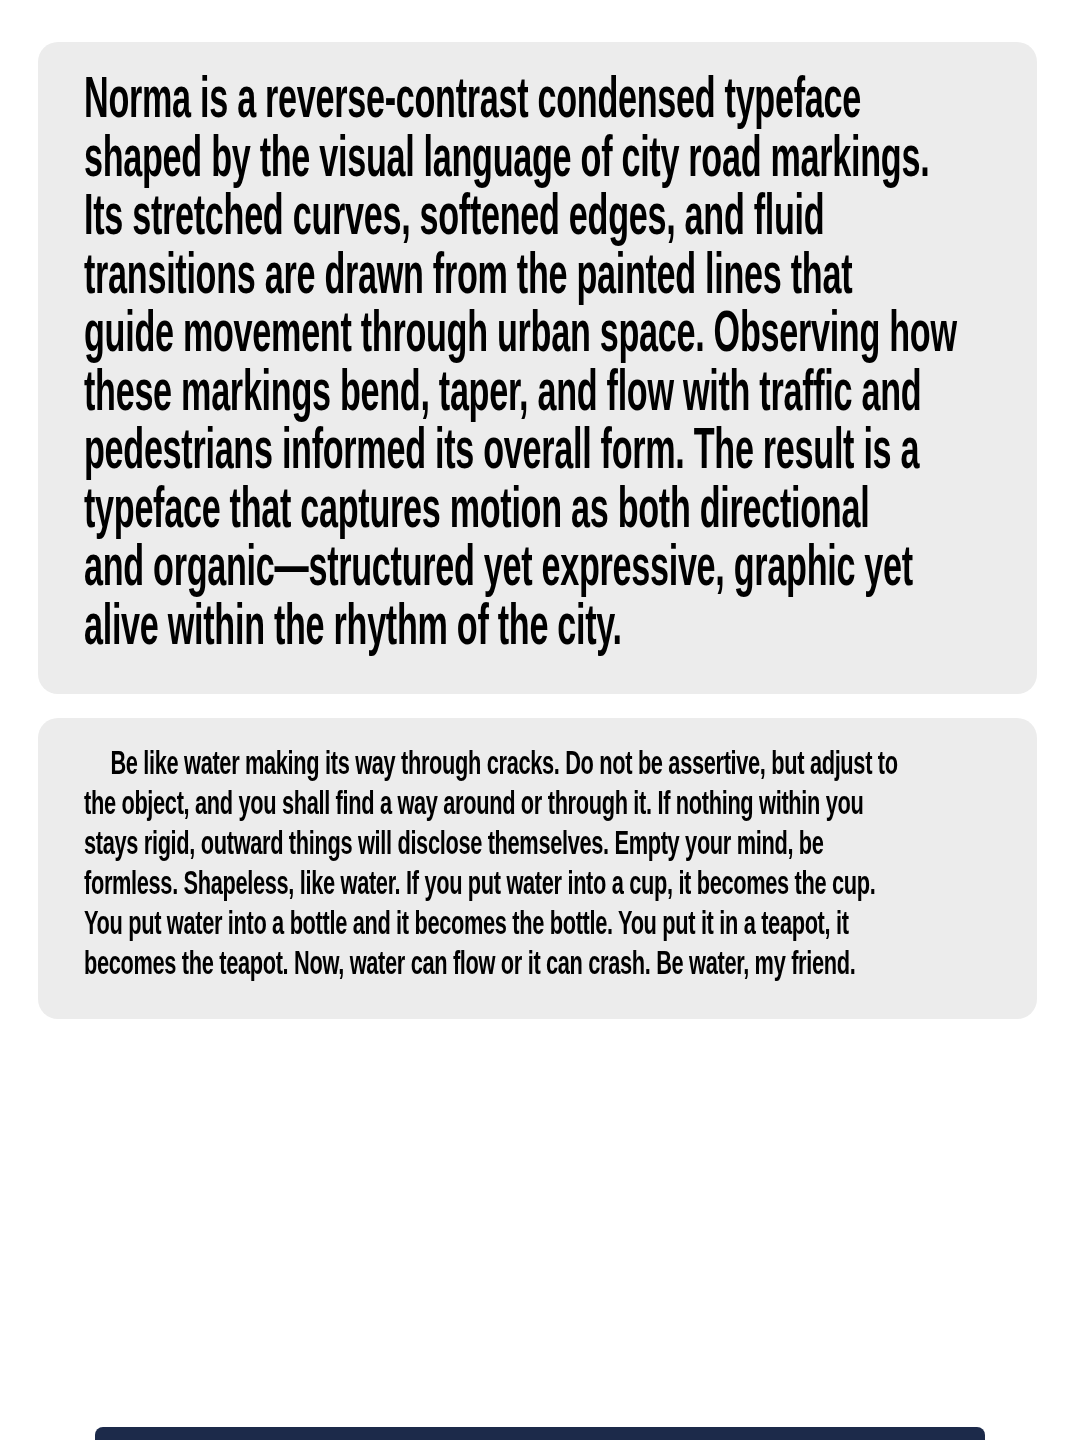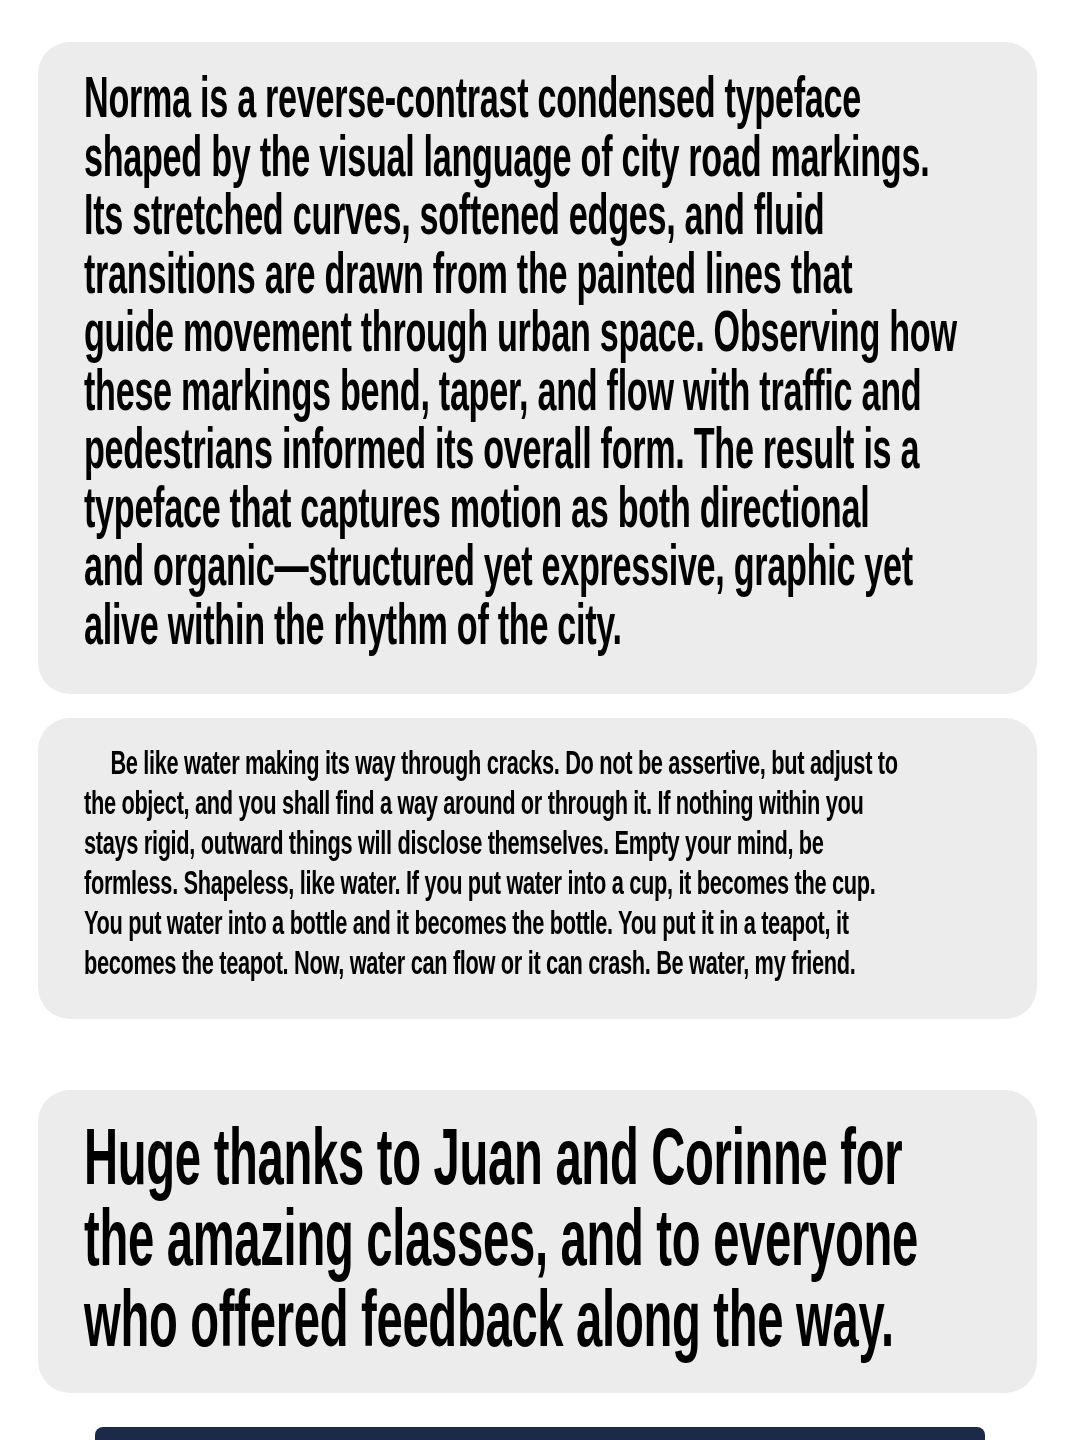--- a/index.html
+++ b/index.html
@@ -9,21 +9,21 @@
     height: 1440px;
     background: #ffffff;
     overflow: hidden;
     font-family: "Liberation Sans", "DejaVu Sans", sans-serif;
   }
   .card {
     position: absolute;
     left: 38px;
     width: 999px;
     background: #ececec;
-    border-radius: 32px;
+    border-radius: 20px;
   }
   .card-about  { top: 42px;   height: 652px; }
   .card-quote  { top: 718px;  height: 301px; }
   .card-thanks { top: 1090px; height: 303px; }
 
   .text {
     position: absolute;
     left: 46px;
     transform-origin: 0 0;
     font-weight: 700;
@@ -86,23 +86,16 @@
     <div class="text">
         <div class="ln">Be like water making its way through cracks. Do not be assertive, but adjust to</div>
         <div class="ln">the object, and you shall find a way around or through it. If nothing within you</div>
         <div class="ln">stays rigid, outward things will disclose themselves. Empty your mind, be</div>
         <div class="ln">formless. Shapeless, like water. If you put water into a cup, it becomes the cup.</div>
         <div class="ln">You put water into a bottle and it becomes the bottle. You put it in a teapot, it</div>
         <div class="ln">becomes the teapot. Now, water can flow or it can crash. Be water, my friend.</div>
       </div>
   </section>
 
-  <section class="card card-thanks">
-    <div class="text">
-        <div class="ln">Huge thanks to Juan and Corinne for</div>
-        <div class="ln">the amazing classes, and to everyone</div>
-        <div class="ln">who offered feedback along the way.</div>
-      </div>
-  </section>
 
   <div class="footer-bar"></div>
 
 </div>
 
 </body></html>

